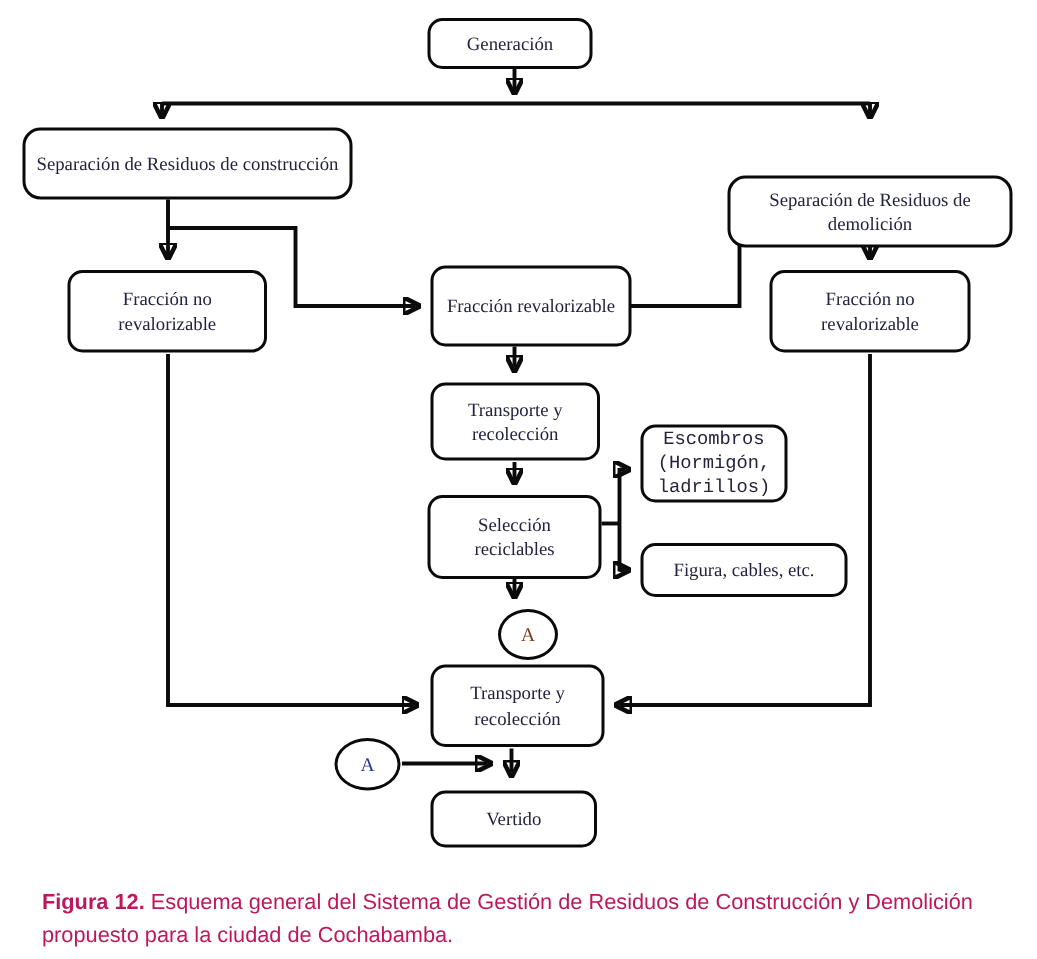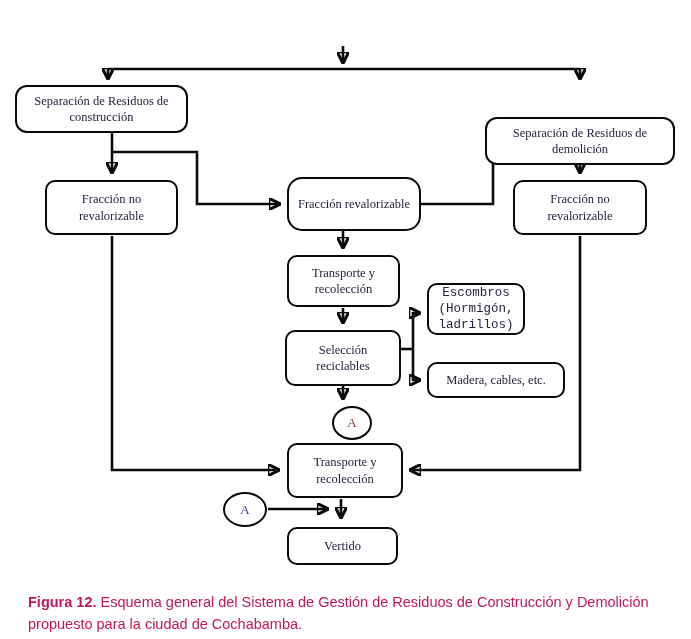--- a/index.html
+++ b/index.html
@@ -105,55 +105,58 @@
 
       <path d="M112 236 V 470 H 276" marker-end="url(#arrow)"></path>
 
       <path d="M580 236 V 470 H 413" marker-end="url(#arrow)"></path>
 
       <path d="M341 499 V 515" marker-end="url(#arrow)"></path>
 
       <path d="M268 509 H 325" marker-end="url(#arrow)"></path>
     </svg>
 
+    <div class="node" style="left:285px; top:12px; width:110px; height:34px;">
+      <span>Generación</span>
+    </div>
 
-    <div class="node big" style="left:15px; top:85px; width:173px; height:48px;">
+    <div class="node big" style="left:15px; top:85px; width:220px; height:48px;">
       <span>Separación de Residuos de construcción</span>
     </div>
 
     <div class="node big" style="left:485px; top:85px; width:190px; height:48px;margin-top:32px;">
       <span>Separación de Residuos de demolición</span>
     </div>
 
     <div class="node" style="left:45px; top:180px; width:133px; height:55px;">
       <span>Fracción no revalorizable</span>
     </div>
 
-    <div class="node" style="left:287px; top:177px; width:134px; height:54px;border-radius:15px;">
+    <div class="node" style="left:287px; top:177px; width:134px; height:54px;">
       <span>Fracción revalorizable</span>
     </div>
 
     <div class="node" style="left:513px; top:180px; width:134px; height:55px;">
       <span>Fracción no revalorizable</span>
     </div>
 
     <div class="node" style="left:287px; top:255px; width:113px; height:52px;">
       <span>Transporte y recolección</span>
     </div>
 
     <div class="node" style="left:427px; top:283px; width:98px; height:52px;font-family:Liberation Mono, monospace;">
       <span>Escombros (Hormigón, ladrillos)</span>
     </div>
 
     <div class="node" style="left:285px; top:330px; width:116px; height:56px;align-items:center;">
       <span>Selección reciclables</span>
     </div>
 
     <div class="node" style="left:427px; top:362px; width:138px; height:36px;">
-      <span>Madera, cables, etc.</span>
+      <span>Figura, cables, etc.</span>
     </div>
 
     <div class="circle orange" style="left:332px; top:406px; width:40px; height:34px;">
       <span>A</span>
     </div>
 
     <div class="node" style="left:287px; top:443px; width:116px; height:55px;">
       <span>Transporte y recolección</span>
     </div>
 

